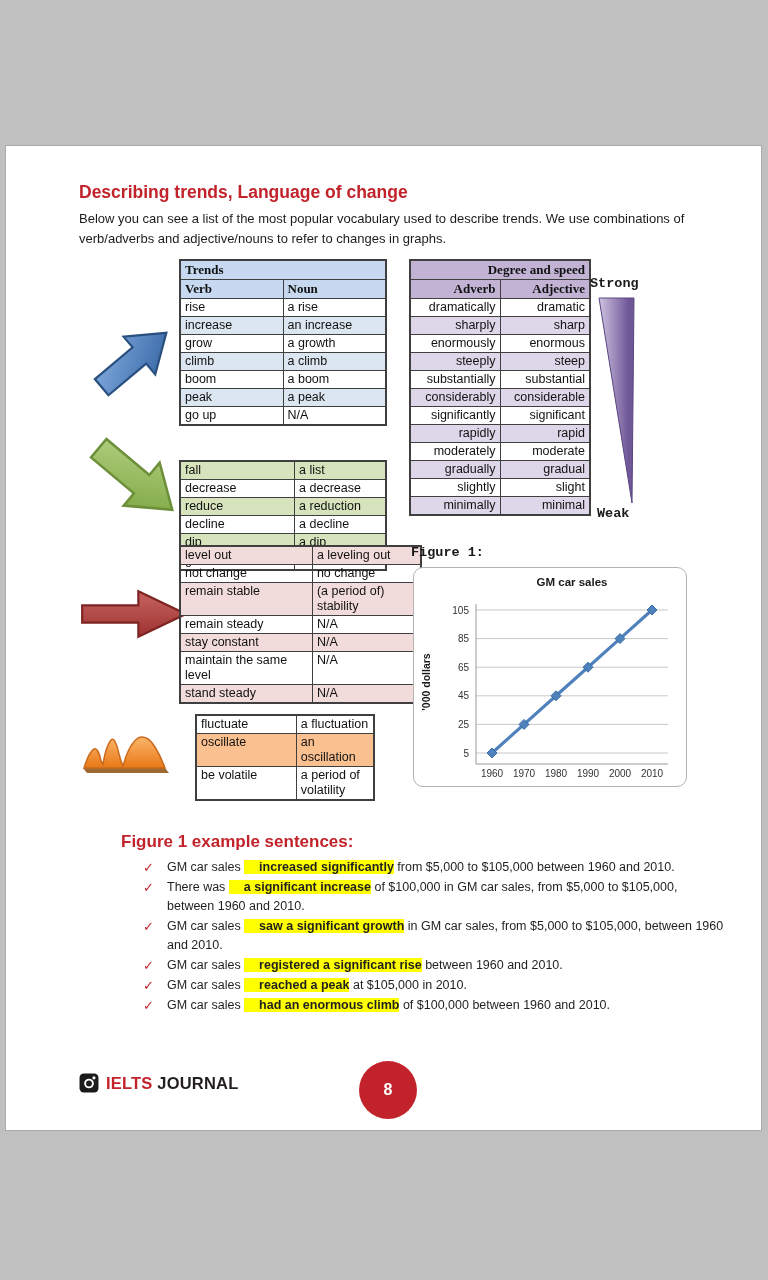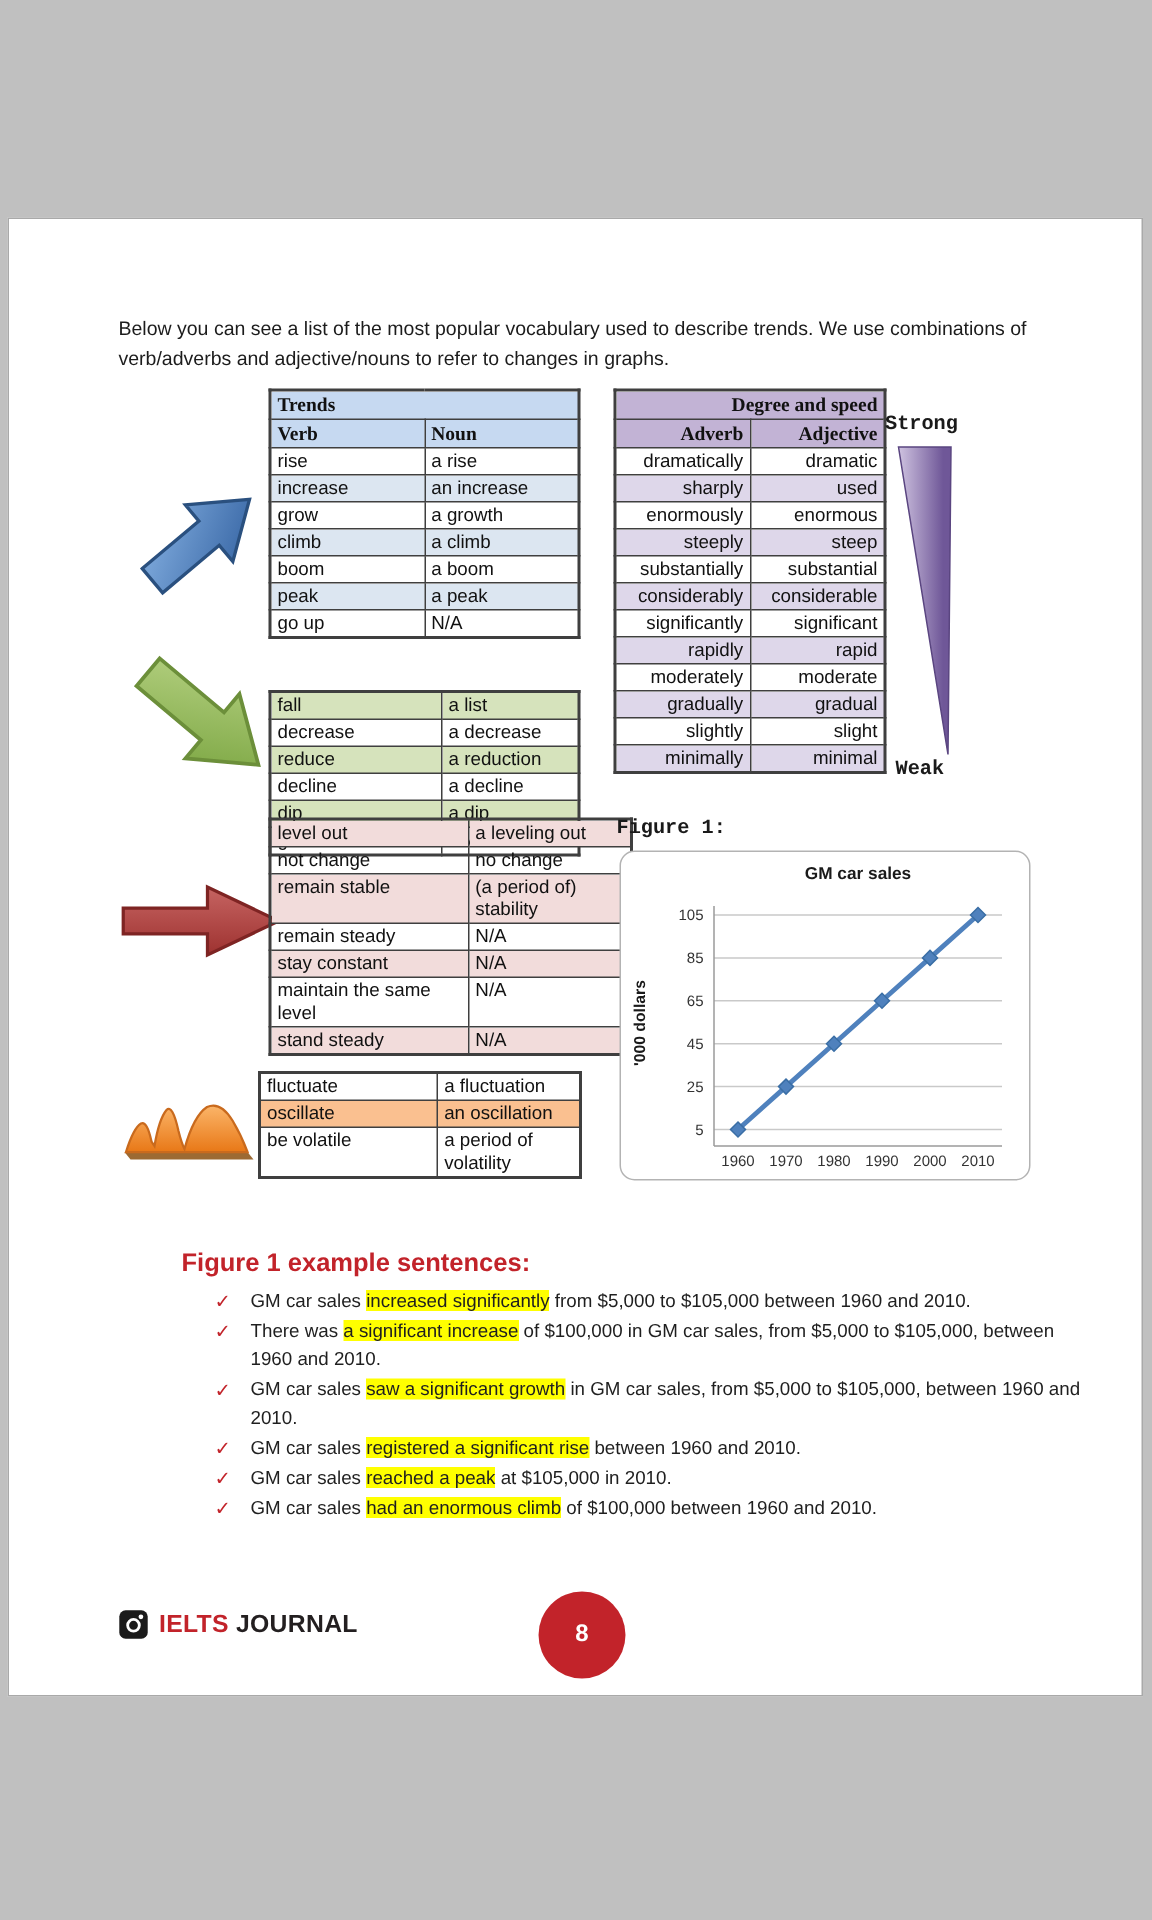--- a/index.html
+++ b/index.html
@@ -20,21 +20,21 @@
   table.vocab td:first-child{width:51%;}
   table.vocab tr.t-title td, table.vocab tr.t-cols td{
       font-family:"Liberation Serif",serif;font-weight:bold;font-size:13px;line-height:16px;}
   .tbl-blue{left:173px;top:113px;width:208px;}
   .tbl-blue tr:nth-child(even) td{background:var(--blue_alt);}
   .tbl-blue tr.t-title td,.tbl-blue tr.t-cols td{background:var(--blue_header);}
   .tbl-fall{left:173px;top:285px;width:208px;margin-top:29px;}
   .tbl-fall tr:nth-child(odd) td{background:var(--green_alt);}
   .tbl-stable{left:173px;top:399px;width:243px;}
   .tbl-stable tr:nth-child(odd) td{background:var(--pink_alt);}
-  .tbl-fluct{left:166px;top:568px;width:216px;}
+  .tbl-fluct{left:189px;top:568px;width:180px;}
   .tbl-fluct tr:nth-child(even) td{background:var(--orange_alt);}
   .tbl-degree{left:403px;top:113px;width:182px;text-align:right;}
   .tbl-degree tr:nth-child(even) td{background:var(--purple_alt);}
   .tbl-degree tr.t-title td,.tbl-degree tr.t-cols td{background:var(--purple_header);}
 
   .serif-label{font-family:Liberation Mono, monospace;font-weight:bold;font-size:13.5px;color:#1a1a1a;}
   .strong-label{left:584px;top:130px;}
   .weak-label{left:591px;top:360px;}
   .scale-triangle{left:588px;top:150px;}
 
@@ -48,36 +48,37 @@
   svg .marker{fill:var(--chart_line);stroke:#3a6ea5;stroke-width:1;}
   svg .tick{font-family:"Liberation Sans",sans-serif;font-size:10px;fill:#333;}
   svg .ctitle{font-family:"Liberation Sans",sans-serif;font-size:11.5px;font-weight:bold;fill:#1a1a1a;}
   svg .ylab{font-family:"Liberation Sans",sans-serif;font-size:10.5px;font-weight:bold;fill:#1a1a1a;}
 
   .ex-heading{left:115px;top:686px;font-size:17px;font-weight:bold;color:var(--accent_red);}
   .ex-list{left:137px;top:712px;width:585px;}
   .ex-item{position:relative;padding-left:24px;font-size:12.5px;line-height:19px;
            color:#1f1f1f;margin-bottom:1px;}
   .ex-item .check{position:absolute;left:0;top:0;color:var(--accent_red);font-size:13px;}
-  .hl{background:var(--highlight);font-weight:normal;font-style:normal;}
+  .hl{background:var(--highlight);font-weight:bold;font-style:normal;padding-left:15px;}
   .note{left:115px;top:873px;font-size:12.5px;color:#1f1f1f;width:600px;}
   .note-label{font-weight:bold;color:var(--accent_red);}
 
   .footer-brand{left:73px;top:927px;display:flex;align-items:center;gap:7px;}
   .brand-text{font-size:16.5px;font-weight:bold;letter-spacing:0.2px;color:#231f20;}
   .brand-red{color:var(--accent_red);}
   .page-circle{left:353px;top:915px;width:58px;height:58px;border-radius:50%;
                background:var(--accent_red);display:flex;align-items:center;justify-content:center;}
   .page-circle span{color:#fff;font-weight:bold;font-size:16px;}
 </style>
 </head>
 <body>
 
 <div class="page">
 
+  <h1 class="abs page-title">Describing trends, Language of change</h1>
   <p class="abs intro">Below you can see a list of the most popular vocabulary used to describe trends. We use combinations of verb/adverbs and adjective/nouns to refer to changes in graphs.</p>
 
   <svg class="abs" style="left:76px;top:170px;" width="104" height="88" viewBox="0 0 100 100">
     <defs>
         <linearGradient id="gb" x1="0" y1="0" x2="1" y2="1">
       <stop offset="0" stop-color="#86b1e2"></stop>
           <stop offset="1" stop-color="#2f5e9e"></stop>
         </linearGradient>
       </defs>
     <polygon points="2,38 58,38 58,22 98,50 58,78 58,62 2,62" fill="url(#gb)" stroke="#2a507f" stroke-width="2.5" transform="rotate(-40 50 50)"></polygon>
@@ -235,21 +236,21 @@
         <tr class="t-cols">
           <td>Adverb</td>
           <td>Adjective</td>
         </tr>
         <tr>
           <td>dramatically</td>
           <td>dramatic</td>
         </tr>
         <tr>
           <td>sharply</td>
-          <td>used</td>
+          <td>sharp</td>
         </tr>
         <tr>
           <td>enormously</td>
           <td>enormous</td>
         </tr>
         <tr>
           <td>steeply</td>
           <td>steep</td>
         </tr>
         <tr>

